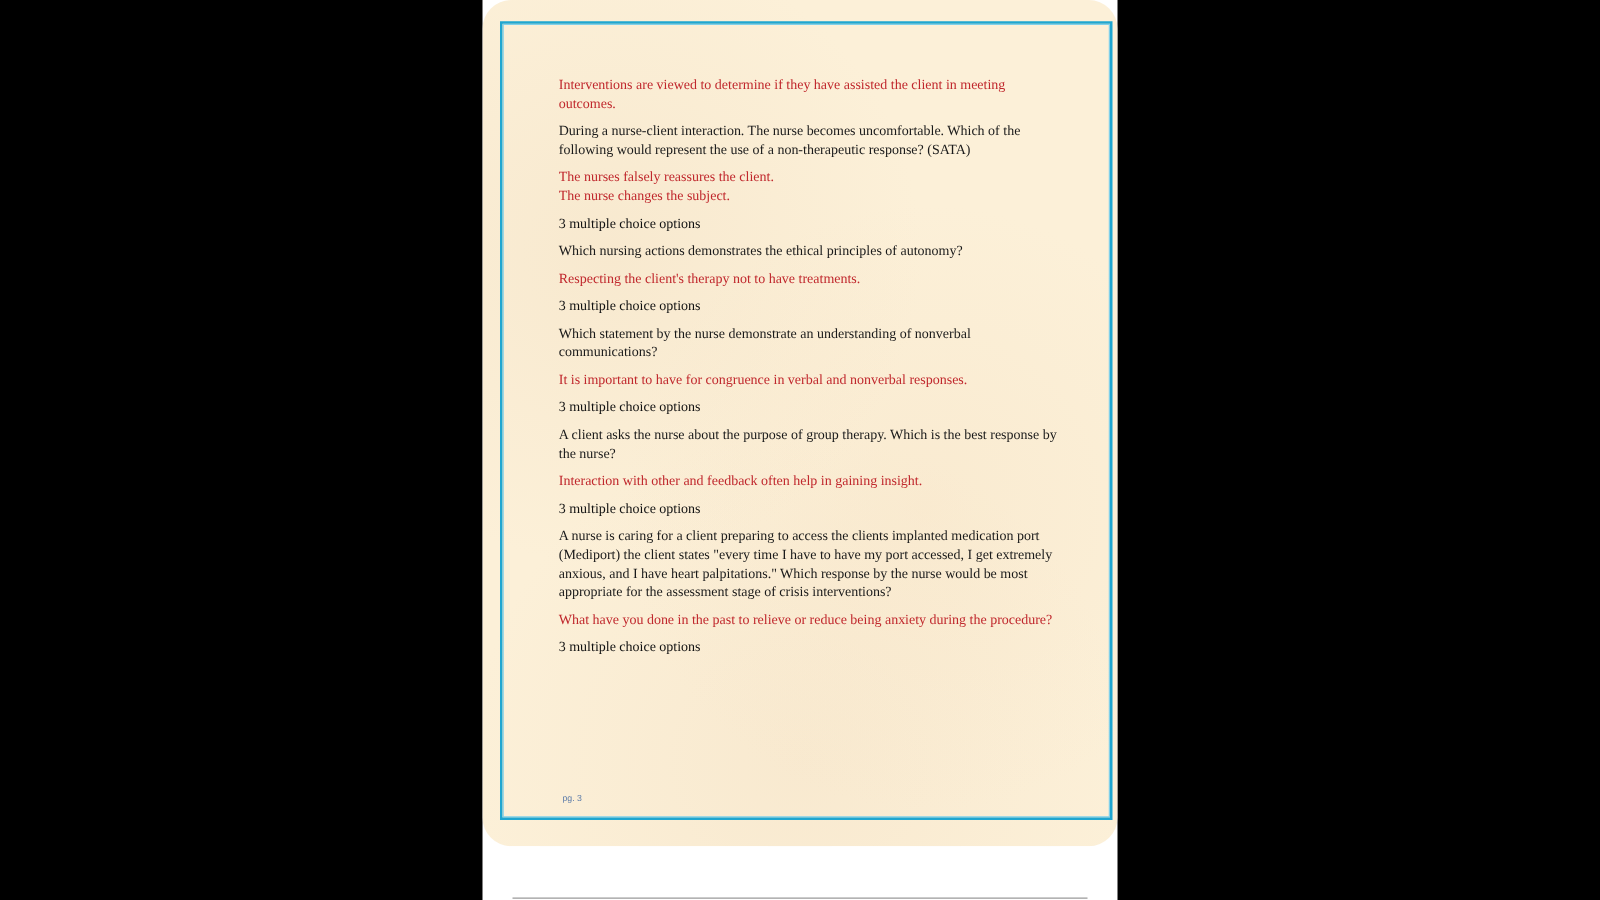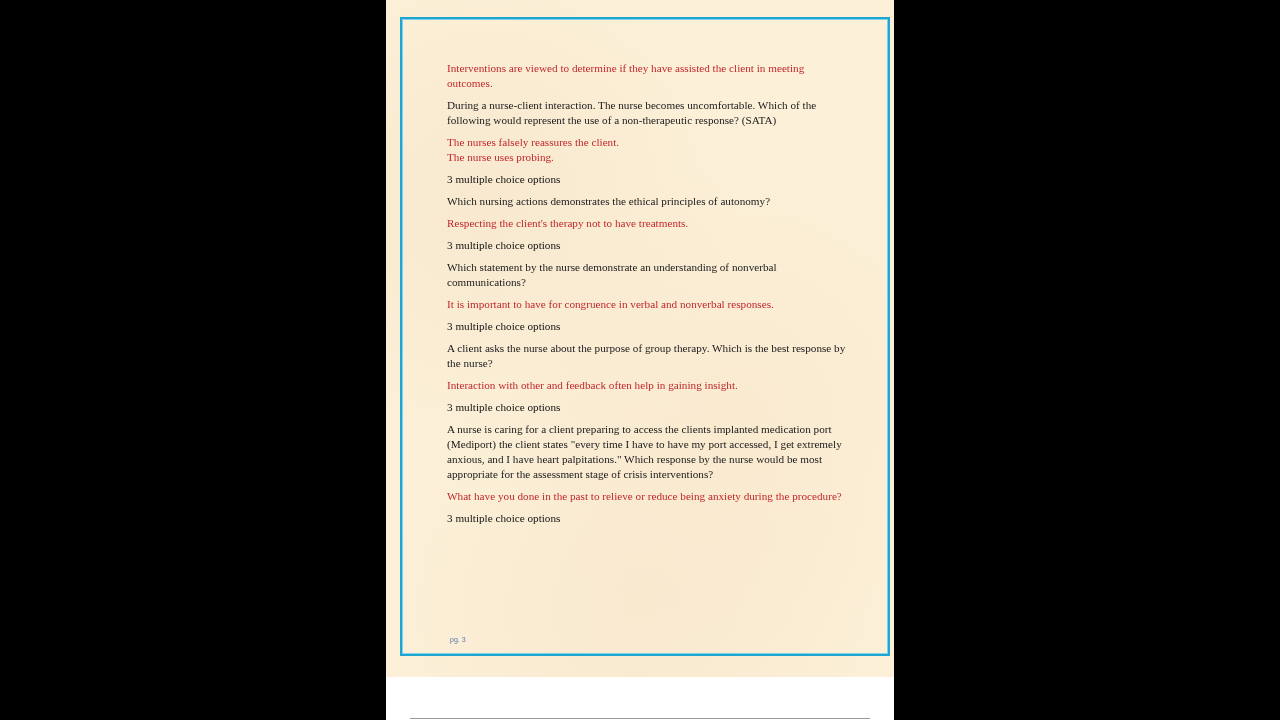--- a/index.html
+++ b/index.html
@@ -22,20 +22,21 @@
       position: absolute;
       left: 0;
       top: 0;
       width: 508px;
       height: 677px;
       background: #fcf0d8;
       background-image:
         radial-gradient(circle at 20% 30%, rgba(240,220,190,0.35) 0, rgba(240,220,190,0) 40%),
         radial-gradient(circle at 70% 60%, rgba(245,225,195,0.35) 0, rgba(245,225,195,0) 45%),
         radial-gradient(circle at 50% 90%, rgba(240,218,188,0.3) 0, rgba(240,218,188,0) 40%);
+      border-radius: 23px;
     }
     .frame {
       position: absolute;
       left: 14px;
       top: 17px;
       width: 490px;
       height: 639px;
       border: 2px solid #1fa6d0;
       box-shadow: inset 0 0 0 1px #7fd0ea;
       box-sizing: border-box;
@@ -85,21 +86,21 @@
 
 <div class="viewer">
   <div class="page">
     <div class="frame"></div>
 
     <div class="content">
       <p class="block answer">Interventions are viewed to determine if they have assisted the client in meeting outcomes.</p>
       <p class="block">During a nurse-client interaction. The nurse becomes uncomfortable. Which of the following would represent the use of a non-therapeutic response? (SATA)</p>
       <p class="block answer">
         <span class="answer-line">The nurses falsely reassures the client.</span>
-        <span class="answer-line">The nurse uses probing.</span>
+        <span class="answer-line">The nurse changes the subject.</span>
       </p>
       <p class="block meta">3 multiple choice options</p>
       <p class="block">Which nursing actions demonstrates the ethical principles of autonomy?</p>
       <p class="block answer">Respecting the client's therapy not to have treatments.</p>
       <p class="block meta">3 multiple choice options</p>
       <p class="block">Which statement by the nurse demonstrate an understanding of nonverbal communications?</p>
       <p class="block answer">It is important to have for congruence in verbal and nonverbal responses.</p>
       <p class="block meta">3 multiple choice options</p>
       <p class="block">A client asks the nurse about the purpose of group therapy. Which is the best response by the nurse?</p>
       <p class="block answer">Interaction with other and feedback often help in gaining insight.</p>

